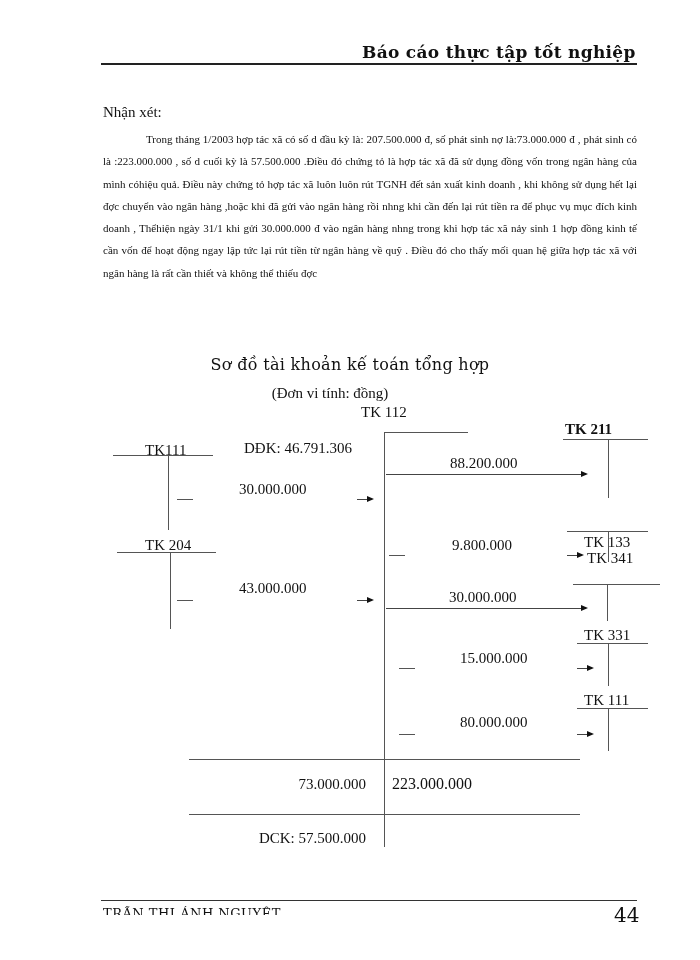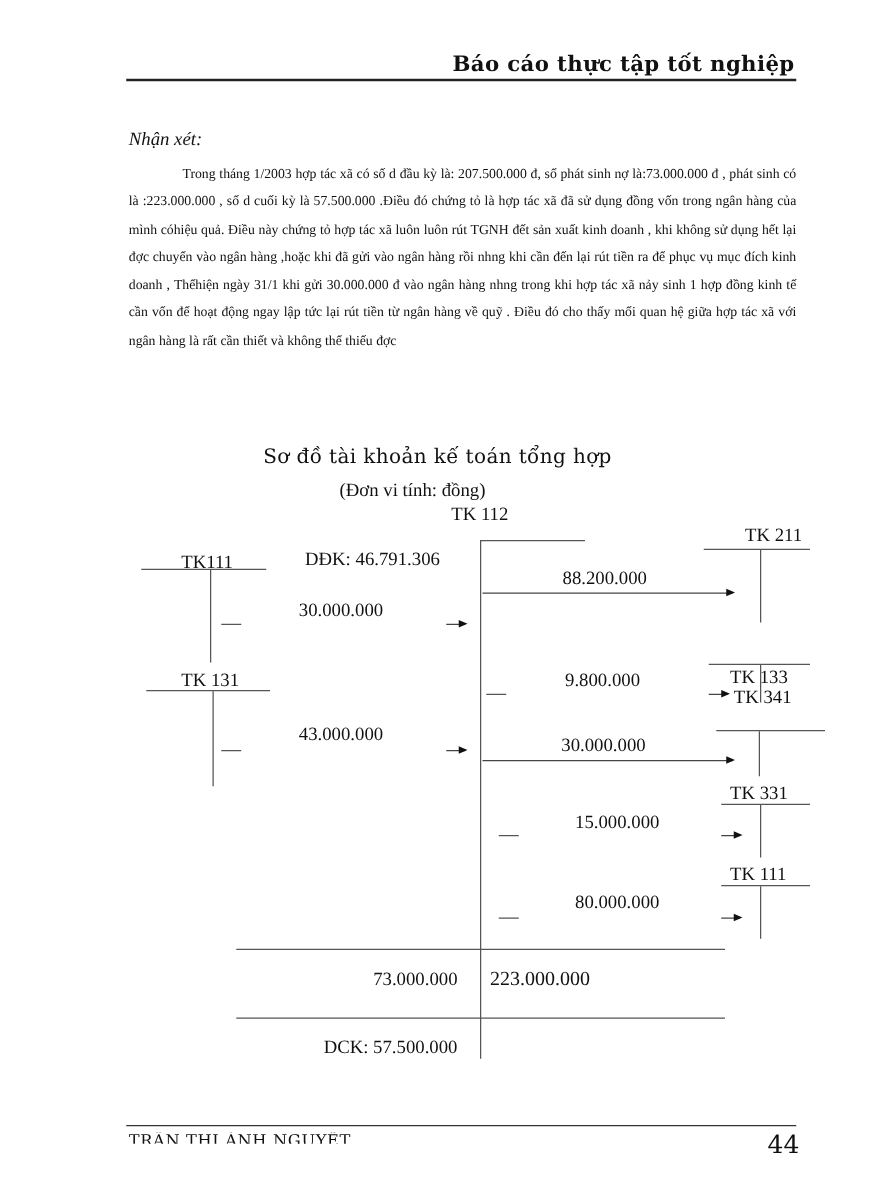--- a/index.html
+++ b/index.html
@@ -2,21 +2,21 @@
 <html><head>
   <meta charset="utf-8">
   <style>
     html, body { margin: 0; padding: 0; background: #ffffff; }
     body { width: 700px; height: 960px; position: relative; overflow: hidden;
            font-family: "Liberation Serif", "DejaVu Serif", serif; color: #111; }
     .abs { position: absolute; }
     .header-title { left: 362px; top: 42px; font-size: 17px; font-weight: bold; letter-spacing: 0.3px;
                     font-family: "DejaVu Serif", serif; white-space: nowrap; }
     .header-rule { left: 101px; top: 63px; width: 536px; height: 2px; background: #222; }
-    .section-label { left: 103px; top: 104px; font-size: 15px; font-style: italic; }
+    .section-label { left: 103px; top: 104px; font-size: 15px; }
     .para { left: 103px; top: 128px; width: 534px; font-size: 11px; line-height: 22.3px; text-align: justify; }
     .para p { margin: 0; text-indent: 43px; }
     .diagram-title { left: 0; width: 700px; top: 355px; text-align: center; font-size: 16px; font-weight: normal;
                      font-family: "DejaVu Serif", serif; letter-spacing: 0.3px; }
     .diagram-unit { left: 0; width: 660px; top: 385px; text-align: center; font-size: 15px; }
     .txt { font-size: 15px; white-space: nowrap; }
     .hline { height: 1px; background: #555; }
     .vline { width: 1px; background: #555; }
     .dash { height: 1px; width: 16px; background: #555; }
     .arrow { height: 1px; background: #444; }
@@ -47,28 +47,28 @@
 <div class="abs vline" style="left:384px; top:432px; height:415px;"></div>
 <div class="abs txt" style="left:244px; top:440px;">DĐK: 46.791.306</div>
 
 <div class="abs txt" style="left:145px; top:442px;">TK111</div>
 <div class="abs hline" style="left:113px; top:455px; width:100px;"></div>
 <div class="abs vline" style="left:168px; top:456px; height:74px;"></div>
 <div class="abs dash" style="left:177px; top:499px;"></div>
 <div class="abs txt" style="left:239px; top:481px;">30.000.000</div>
 <div class="abs arrow" style="left:357px; top:499px; width:15px;"></div>
 
-<div class="abs txt" style="left:145px; top:537px;">TK 131</div>
+<div class="abs txt" style="left:145px; top:537px;">TK 204</div>
 <div class="abs hline" style="left:117px; top:552px; width:99px;"></div>
 <div class="abs vline" style="left:170px; top:553px; height:76px;"></div>
 <div class="abs dash" style="left:177px; top:600px;"></div>
 <div class="abs txt" style="left:239px; top:580px;">43.000.000</div>
 <div class="abs arrow" style="left:357px; top:600px; width:15px;"></div>
 
-<div class="abs txt" style="left:596px; top:421px;">TK 211</div>
+<div class="abs txt" style="left:565px; top:421px;font-weight:bold;">TK 211</div>
 <div class="abs hline" style="left:563px; top:439px; width:85px;"></div>
 <div class="abs vline" style="left:608px; top:440px; height:58px;"></div>
 <div class="abs txt" style="left:450px; top:455px;">88.200.000</div>
 <div class="abs arrow" style="left:386px; top:474px; width:200px;"></div>
 
 <div class="abs txt" style="left:584px; top:514px;margin-top:20px;">TK 133</div>
 <div class="abs hline" style="left:567px; top:531px; width:81px;"></div>
 <div class="abs vline" style="left:608px; top:532px; height:30px;"></div>
 <div class="abs dash" style="left:389px; top:555px;"></div>
 <div class="abs txt" style="left:452px; top:537px;">9.800.000</div>

